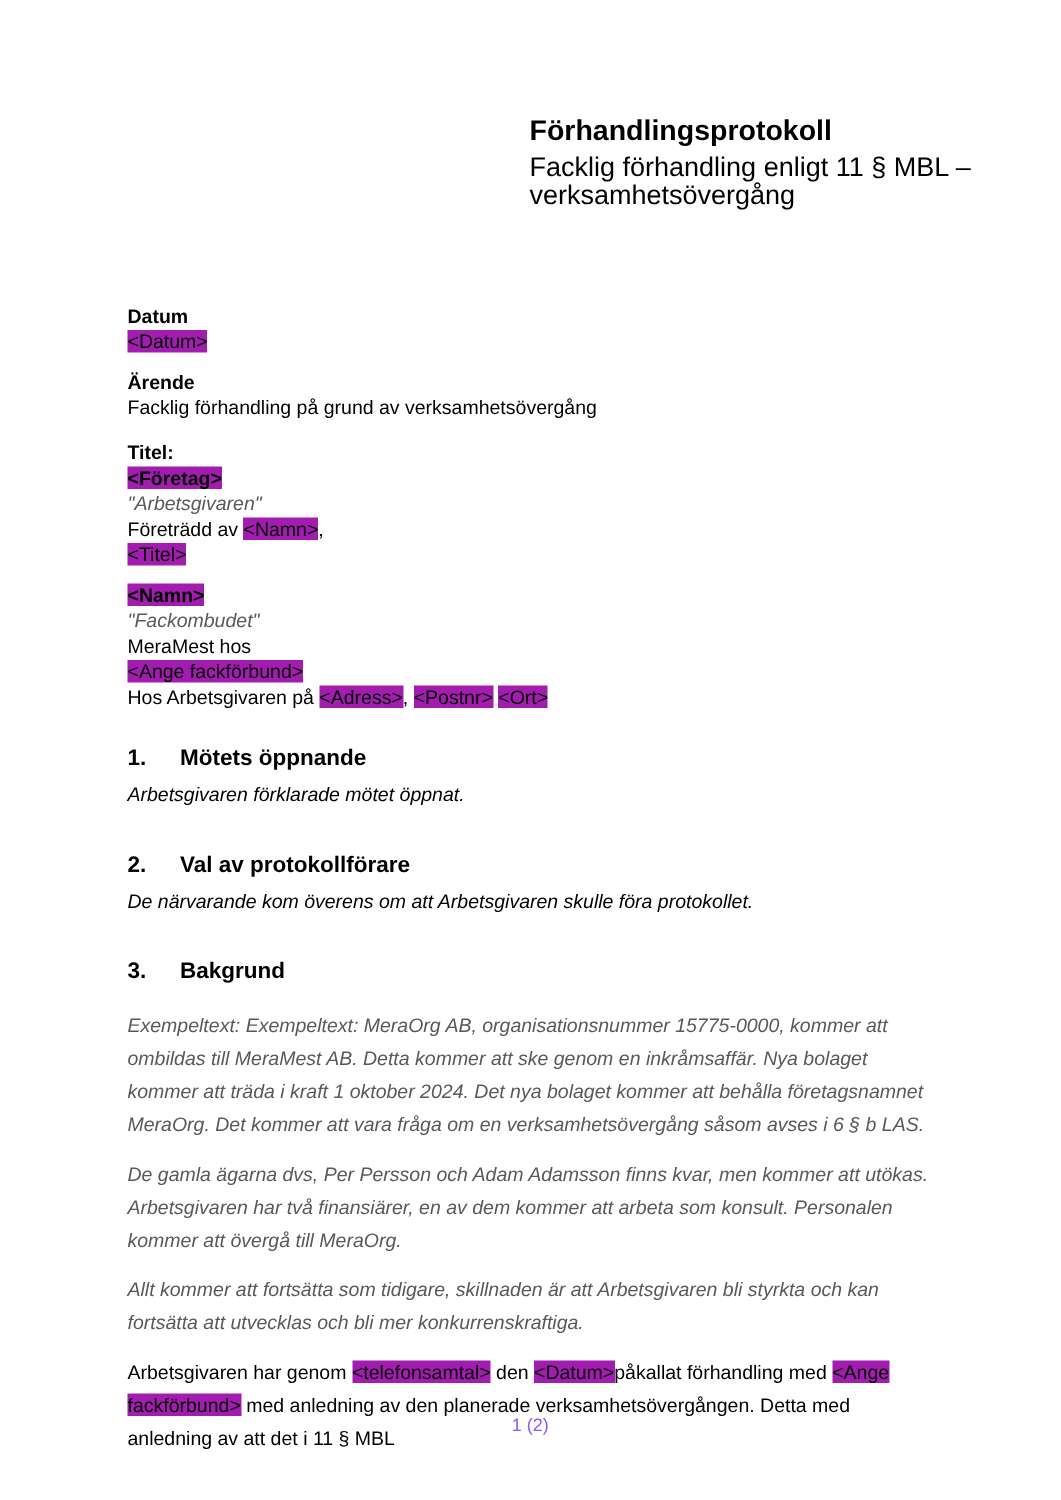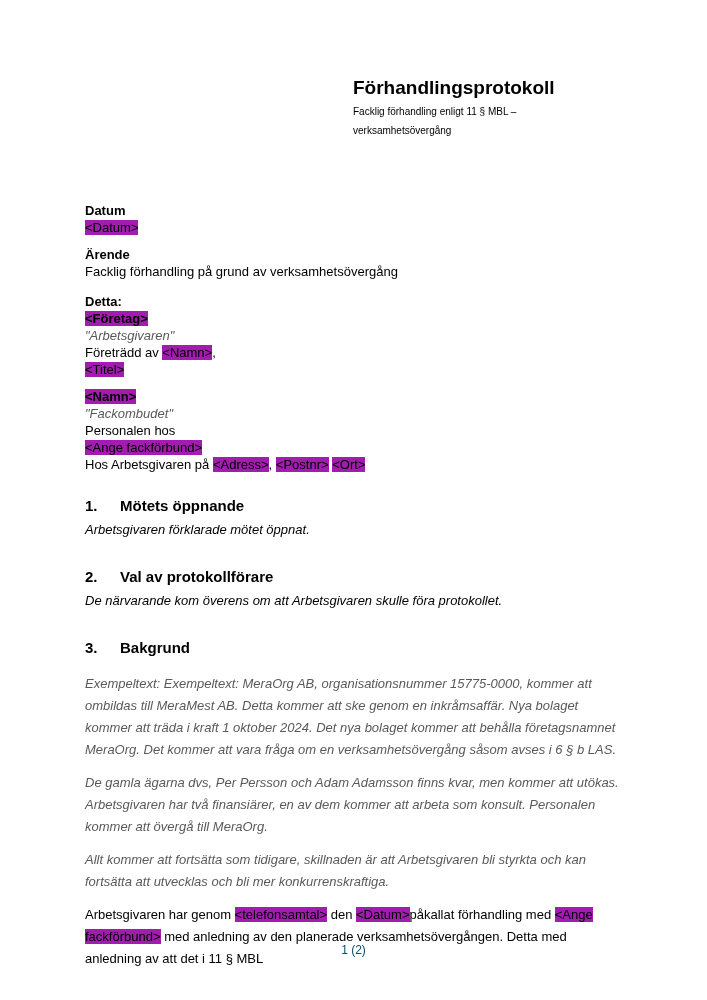--- a/index.html
+++ b/index.html
@@ -9,21 +9,21 @@
     height: 1000px;
     background: #ffffff;
     font-family: "Liberation Sans", sans-serif;
     color: #000000;
     overflow: hidden;
     border-radius: 13px;
   }
   
   .header { position: absolute; left: 353px; top: 76px; width: 300px; }
   .doc-title { font-size: 19px; font-weight: bold; line-height: 24px; }
-  .doc-subtitle { font-size: 10px; line-height: 19px; margin-top: 2px; }
+  .doc-subtitle { font-size: 18px; line-height: 19px; margin-top: 2px; }
 
   
   .content { position: absolute; left: 85px; top: 202px; width: 541px; font-size: 13px; line-height: 17px; }
   .line { margin: 0; }
   .label { font-weight: bold; }
   .gap-sm { margin-top: 10px; }
   .gap-md { margin-top: 13px; }
   .hl { background: #a21caf; }
   .bold { font-weight: bold; }
   .quote { font-style: italic; color: #595959; }
@@ -34,21 +34,21 @@
   .sec-heading.later { margin-top: 28px; }
   .sec-body { margin-top: 5px; line-height: 19px; font-style: italic; }
 
   .para { line-height: 22px; }
   .para.italic { font-style: italic; color: #595959; }
   .para.gap-first { margin-top: 16px; }
   .para.gap { margin-top: 11px; }
 
   .footer {
     position: absolute; left: 0; right: 0; top: 943px;
-    text-align: center; font-size: 12px; color: #0c4a6e;
+    text-align: center; font-size: 12px; color: #8b5cf6;
   }
 </style>
 </head>
 <body>
 
 <div class="page">
 
   <div class="header">
     <div class="doc-title">Förhandlingsprotokoll</div>
     <div class="doc-subtitle">
@@ -58,29 +58,29 @@
   </div>
 
   <div class="content">
 
     <p class="line label">Datum</p>
     <p class="line"><span class="hl">&lt;Datum&gt;</span></p>
 
     <p class="line label gap-sm">Ärende</p>
     <p class="line">Facklig förhandling på grund av verksamhetsövergång</p>
 
-    <p class="line label gap-md">Detta:</p>
+    <p class="line label gap-md">Titel:</p>
     <p class="line"><span class="hl bold">&lt;Företag&gt;</span></p>
     <p class="line quote">"Arbetsgivaren"</p>
     <p class="line"><span>Företrädd av </span><span class="hl">&lt;Namn&gt;</span><span>,</span></p>
     <p class="line"><span class="hl">&lt;Titel&gt;</span></p>
 
     <p class="line gap-sm"><span class="hl bold">&lt;Namn&gt;</span></p>
     <p class="line quote">"Fackombudet"</p>
-    <p class="line">Personalen hos</p>
+    <p class="line">MeraMest hos</p>
     <p class="line"><span class="hl">&lt;Ange fackförbund&gt;</span></p>
 
     <p class="line"><span>Hos Arbetsgivaren på </span><span class="hl">&lt;Adress&gt;</span><span>, </span><span class="hl">&lt;Postnr&gt;</span><span> </span><span class="hl">&lt;Ort&gt;</span></p>
 
     <div class="sec-heading first">
       <span class="sec-num">1.</span>
       <span>Mötets öppnande</span>
     </div>
     <p class="line sec-body">Arbetsgivaren förklarade mötet öppnat.</p>
 

